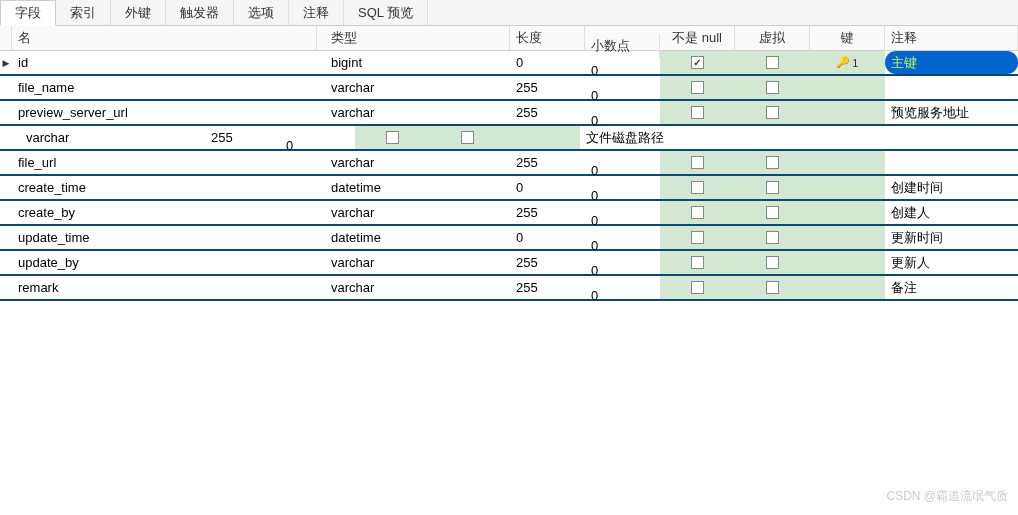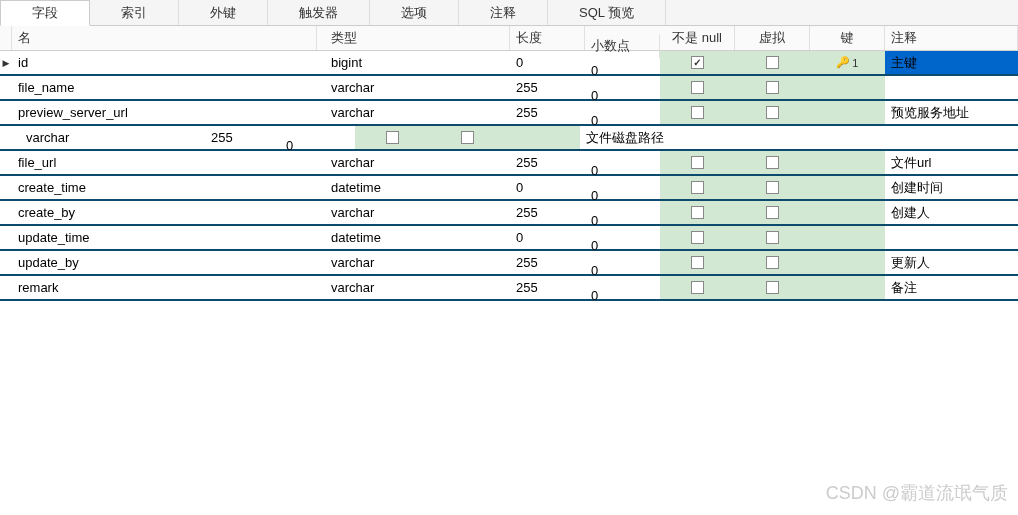--- a/index.html
+++ b/index.html
@@ -1,18 +1,18 @@
 <!DOCTYPE html>
 <html><head>
   <meta charset="utf-8">
   <style>
     * { box-sizing: border-box; margin: 0; padding: 0; }
     body { font-family: "Microsoft YaHei", Arial, sans-serif; font-size: 13px; background: #fff; width: 1018px; height: 515px; overflow: hidden; position: relative; }
     .tabs { display: flex; border-bottom: 1px solid #ccc; background: #f5f5f5; height: 26px; }
-    .tab { padding: 4px 31px; cursor: pointer; border-right: 1px solid #ddd; color: #333; font-size: 13px; display: flex; align-items: center; }
+    .tab { padding: 4px 14px; cursor: pointer; border-right: 1px solid #ddd; color: #333; font-size: 13px; display: flex; align-items: center; }
     .tab.active { background: #fff; border-bottom: 1px solid #fff; margin-bottom: -1px; border-top: 1px solid #ccc; border-left: 1px solid #ccc; border-right: 1px solid #ccc; }
     .grid { width: 100%; }
     .grid-header, .grid-row { display: flex; border-bottom: 2px solid #0c4a6e; height: 25px; align-items: center; }
     .grid-header { background: #fafafa; border-bottom: 1px solid #d0d0d0; font-weight: normal; color: #333; }
     .grid-header .cell { border-right: 1px solid #e0e0e0; }
     .cell { padding: 3px 6px; overflow: hidden; white-space: nowrap; display: flex; align-items: center; height: 100%; }
     .c-mark { width: 12px; justify-content: center; padding: 0; }
     .c-name { width: 305px; }
     .c-type { width: 185px; margin-left: 8px; }
     .c-len { width: 75px; }
@@ -21,22 +21,22 @@
     .c-virt { width: 75px; justify-content: center; background: #d2e8d2; }
     .c-key { width: 75px; justify-content: center; background: #d2e8d2; }
     .c-comm { flex: 1; }
     .grid-header .c-null, .grid-header .c-virt, .grid-header .c-key { background: #fafafa; }
     .checkbox { width: 13px; height: 13px; border: 1px solid #888; background: #fff; display: inline-flex; align-items: center; justify-content: center; font-size: 10px; color: #333; }
     .checkbox.checked::after { content: "✓"; font-weight: bold; }
     .key-icon { display: inline-flex; align-items: center; gap: 2px; }
     .key-glyph { color: #d4a017; font-size: 11px; }
     .key-num { font-size: 11px; color: #333; }
     .selected-indicator::before { content: "▶"; font-size: 9px; color: #333; }
-    .row-selected .c-comm { background: #0066cc; color: #000000; }
-    .watermark { position: absolute; bottom: 10px; right: 10px; color: #ccc; font-size: 18px; pointer-events: none; }
+    .row-selected .c-comm { background: #0066cc; color: #bef264; border-radius: 11px; }
+    .watermark { position: absolute; bottom: 10px; right: 10px; color: #ccc; font-size: 12px; pointer-events: none; }
   </style>
 </head>
 <body>
 
 <div class="tabs" id="tab-bar">
     <div class="tab active">字段</div>
     <div class="tab">索引</div>
     <div class="tab">外键</div>
     <div class="tab">触发器</div>
     <div class="tab">选项</div>
@@ -126,21 +126,20 @@
         <div class="cell c-type">varchar</div>
         <div class="cell c-len">255</div>
         <div class="cell c-dec">0</div>
         <div class="cell c-null">
           <span class="checkbox"></span>
         </div>
         <div class="cell c-virt">
           <span class="checkbox"></span>
         </div>
         <div class="cell c-key"></div>
-        <div class="cell c-comm">文件url</div>
       </div>
       <div class="grid-row">
         <div class="cell c-mark"></div>
         <div class="cell c-name">create_time</div>
         <div class="cell c-type">datetime</div>
         <div class="cell c-len">0</div>
         <div class="cell c-dec">0</div>
         <div class="cell c-null">
           <span class="checkbox"></span>
         </div>
@@ -171,20 +170,21 @@
         <div class="cell c-type">datetime</div>
         <div class="cell c-len">0</div>
         <div class="cell c-dec">0</div>
         <div class="cell c-null">
           <span class="checkbox"></span>
         </div>
         <div class="cell c-virt">
           <span class="checkbox"></span>
         </div>
         <div class="cell c-key"></div>
+        <div class="cell c-comm">更新时间</div>
       </div>
       <div class="grid-row">
         <div class="cell c-mark"></div>
         <div class="cell c-name">update_by</div>
         <div class="cell c-type">varchar</div>
         <div class="cell c-len">255</div>
         <div class="cell c-dec">0</div>
         <div class="cell c-null">
           <span class="checkbox"></span>
         </div>

